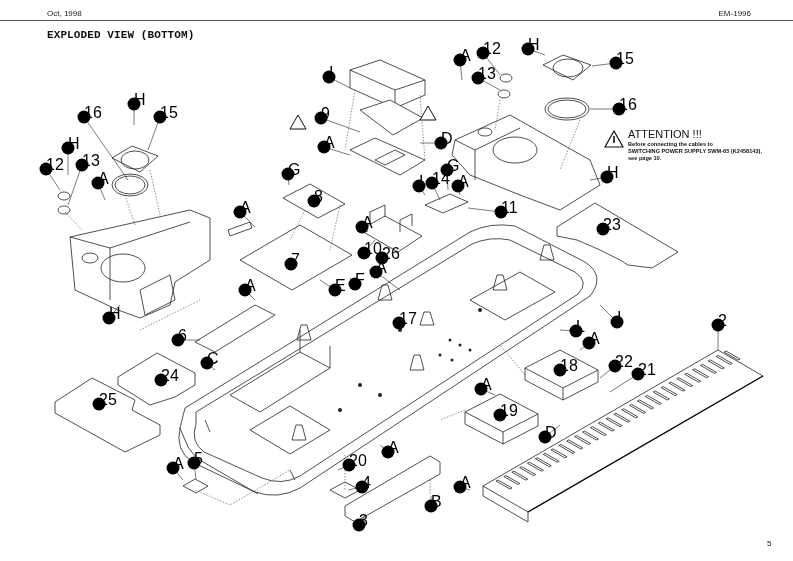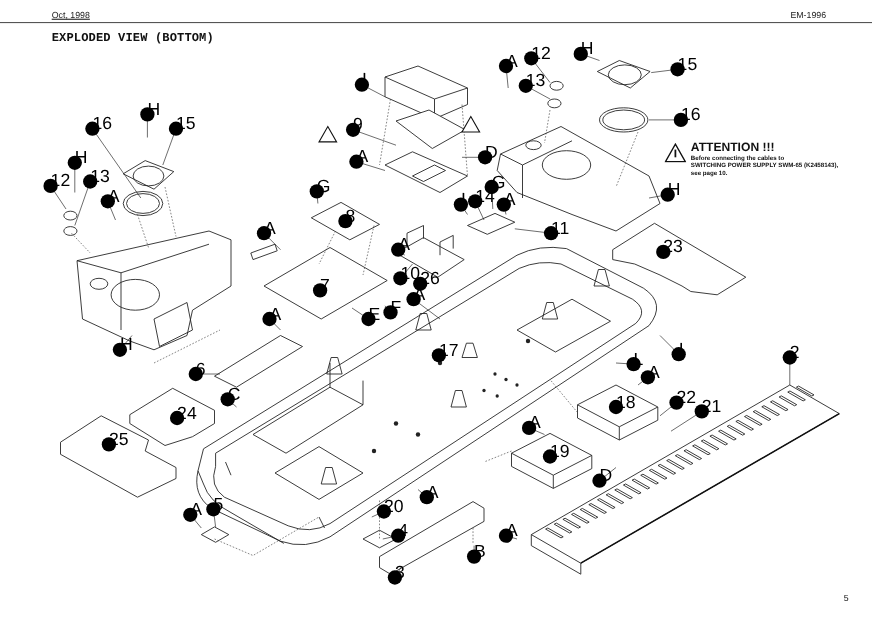--- a/index.html
+++ b/index.html
@@ -1,24 +1,24 @@
 <!DOCTYPE html>
 <html><head>
 <meta charset="utf-8">
 <style>
   html,body{margin:0;padding:0;background:#fff;}
   body{width:793px;height:561px;position:relative;overflow:hidden;font-family:"Liberation Sans",sans-serif;color:#111;}
   .hdr{position:absolute;top:9px;font-size:8px;color:#222;}
-  #hdr-left{left:47px;text-decoration:underline;}
+  #hdr-left{left:47px;}
   #hdr-right{right:42px;}
   .rule{position:absolute;left:0;right:0;top:20px;height:1px;background:#555;}
   #title{position:absolute;left:47px;top:29px;font-size:11px;font-weight:bold;letter-spacing:0.1px;font-family:Liberation Mono, monospace;}
   #pagenum{position:absolute;left:767px;top:539px;font-size:8px;}
   #attention{position:absolute;left:604px;top:128px;width:190px;}
-  #attention .head{position:absolute;left:24px;top:0;font-size:11px;font-weight:bold;}
+  #attention .head{position:absolute;left:24px;top:0;font-size:11px;font-weight:normal;}
   #attention .body{position:absolute;left:24px;top:13px;font-size:5.6px;font-weight:bold;line-height:7px;width:175px;}
   #attention svg{position:absolute;left:0;top:2px;}
   svg#drawing{position:absolute;left:0;top:0;}
   .ln{stroke:#222;stroke-width:0.8;fill:none;}
   .lnf{stroke:#222;stroke-width:0.8;fill:#fff;}
   .thick{stroke:#111;stroke-width:1.4;fill:none;}
   .dash{stroke:#444;stroke-width:0.6;fill:none;stroke-dasharray:1.5,1.5;}
   .leader{stroke:#222;stroke-width:0.6;fill:none;}
   .screw{fill:#222;}
 </style>

